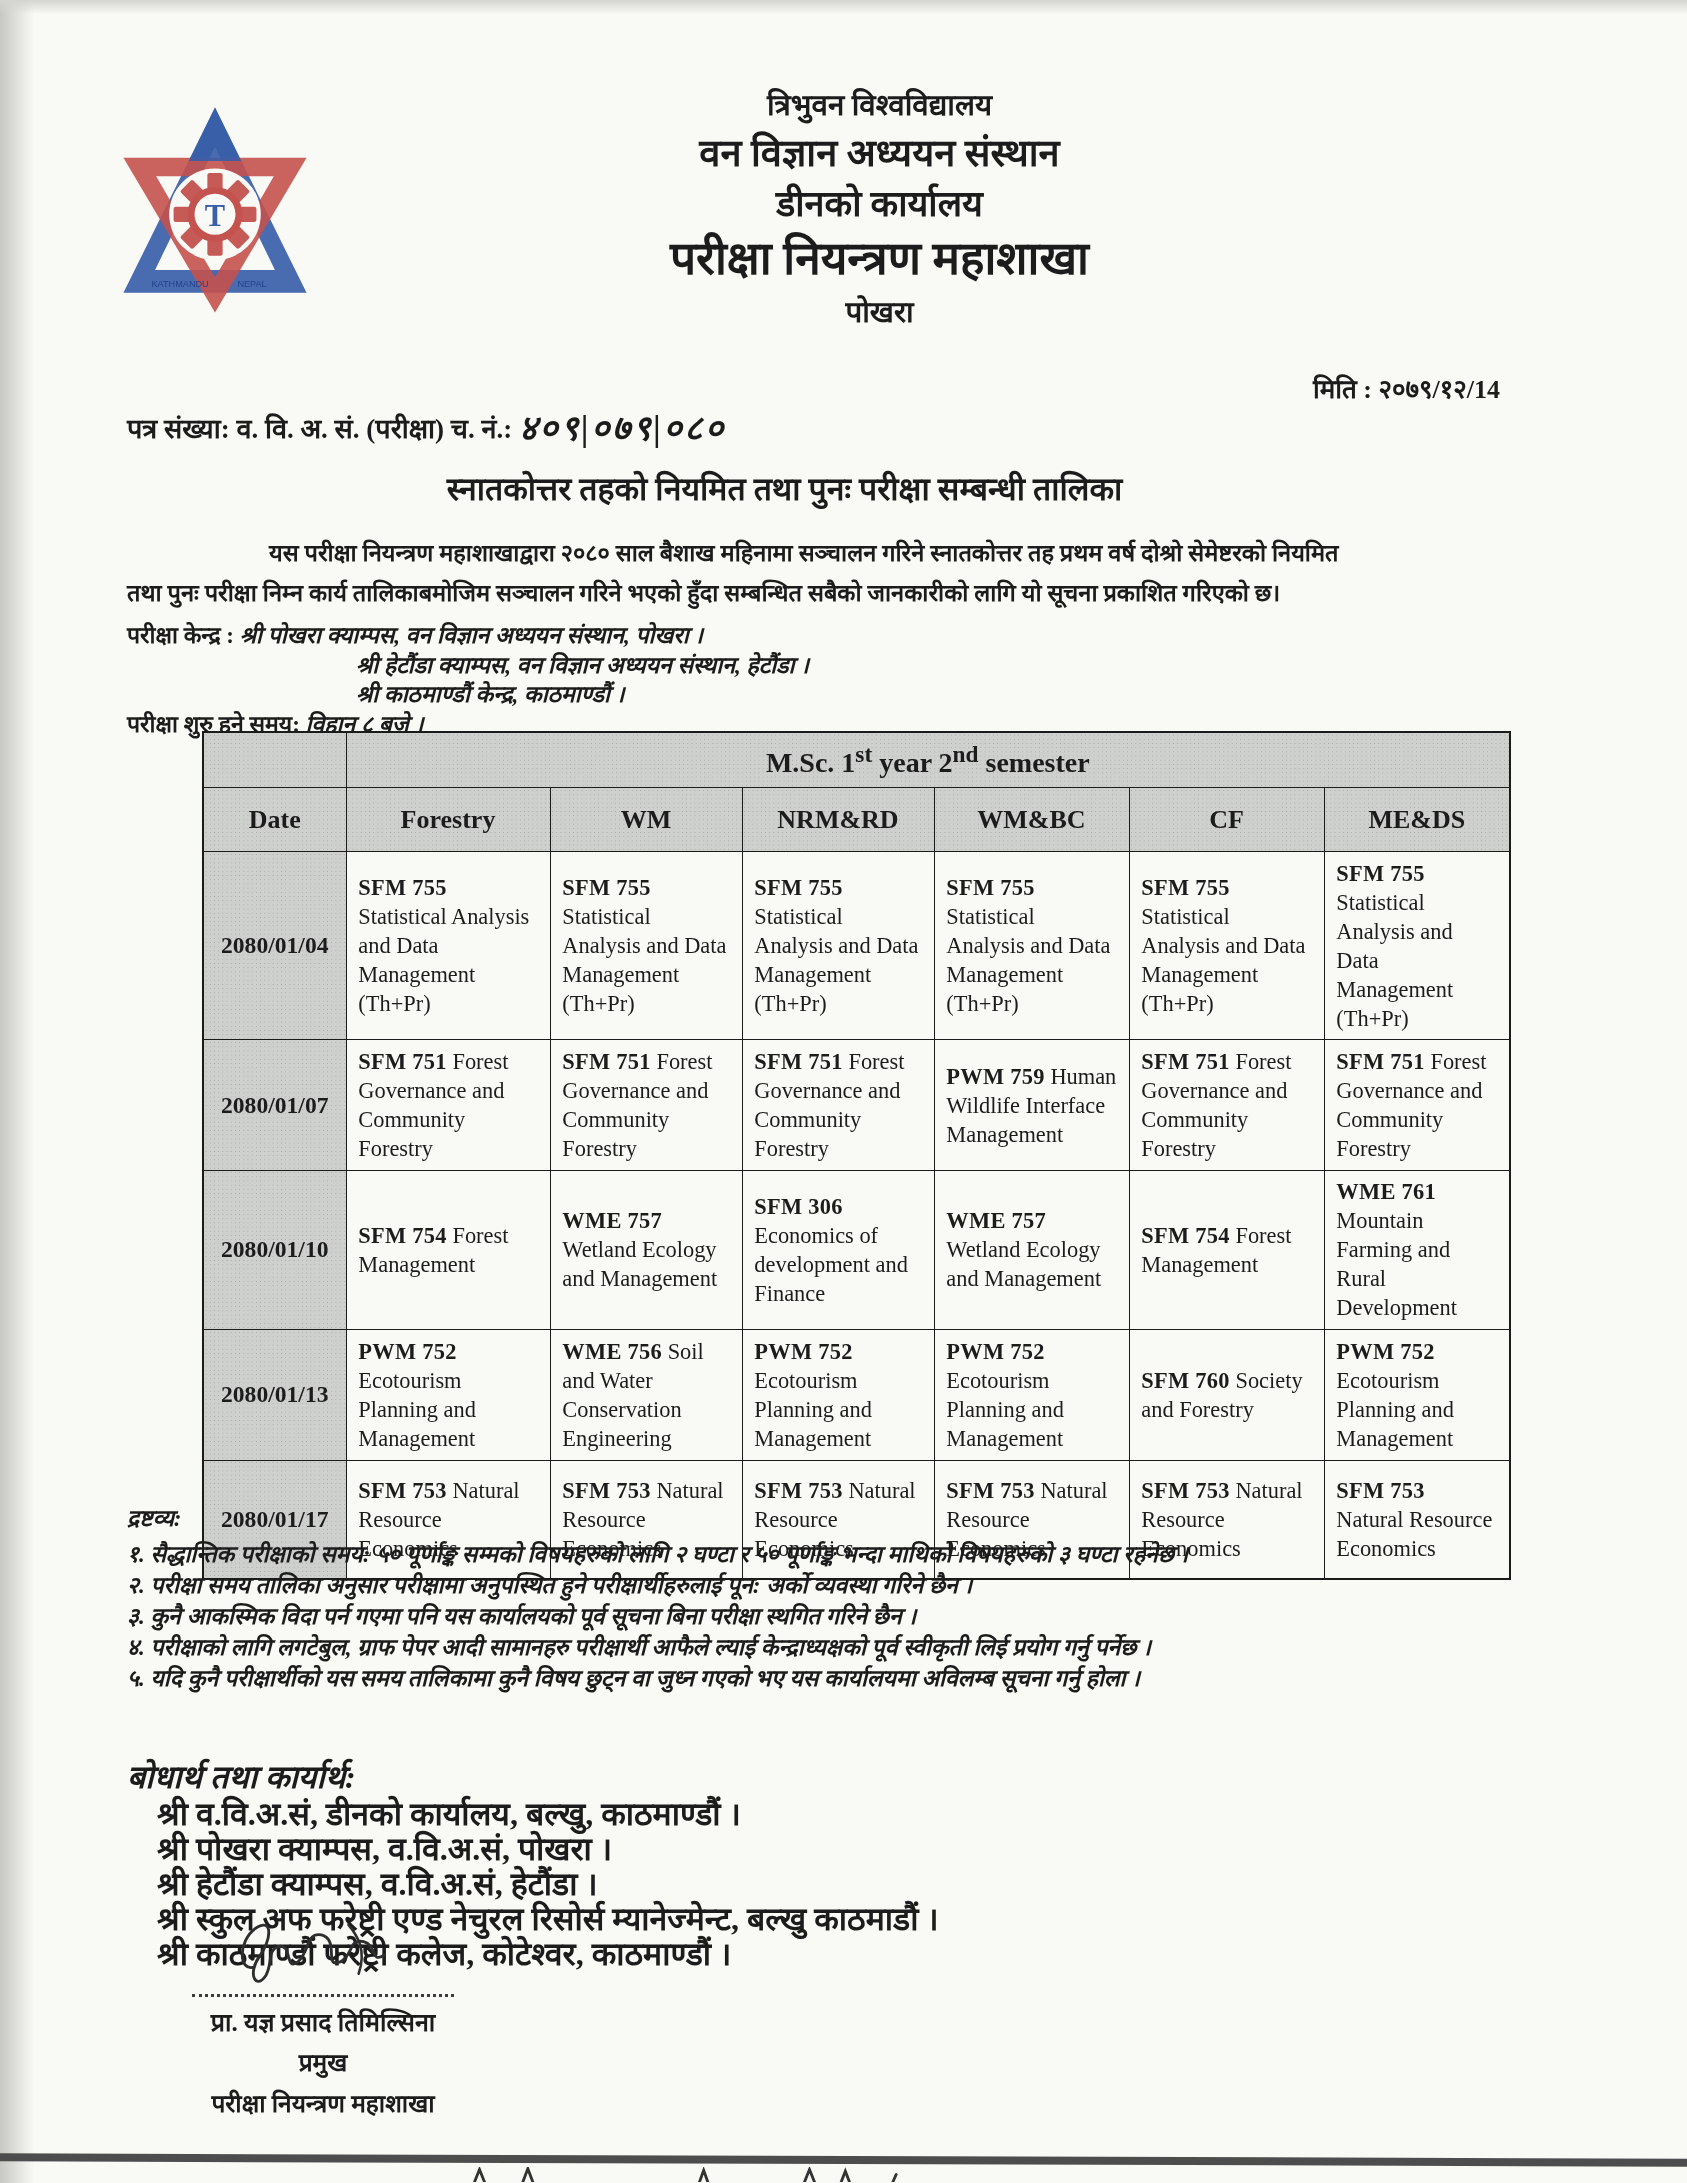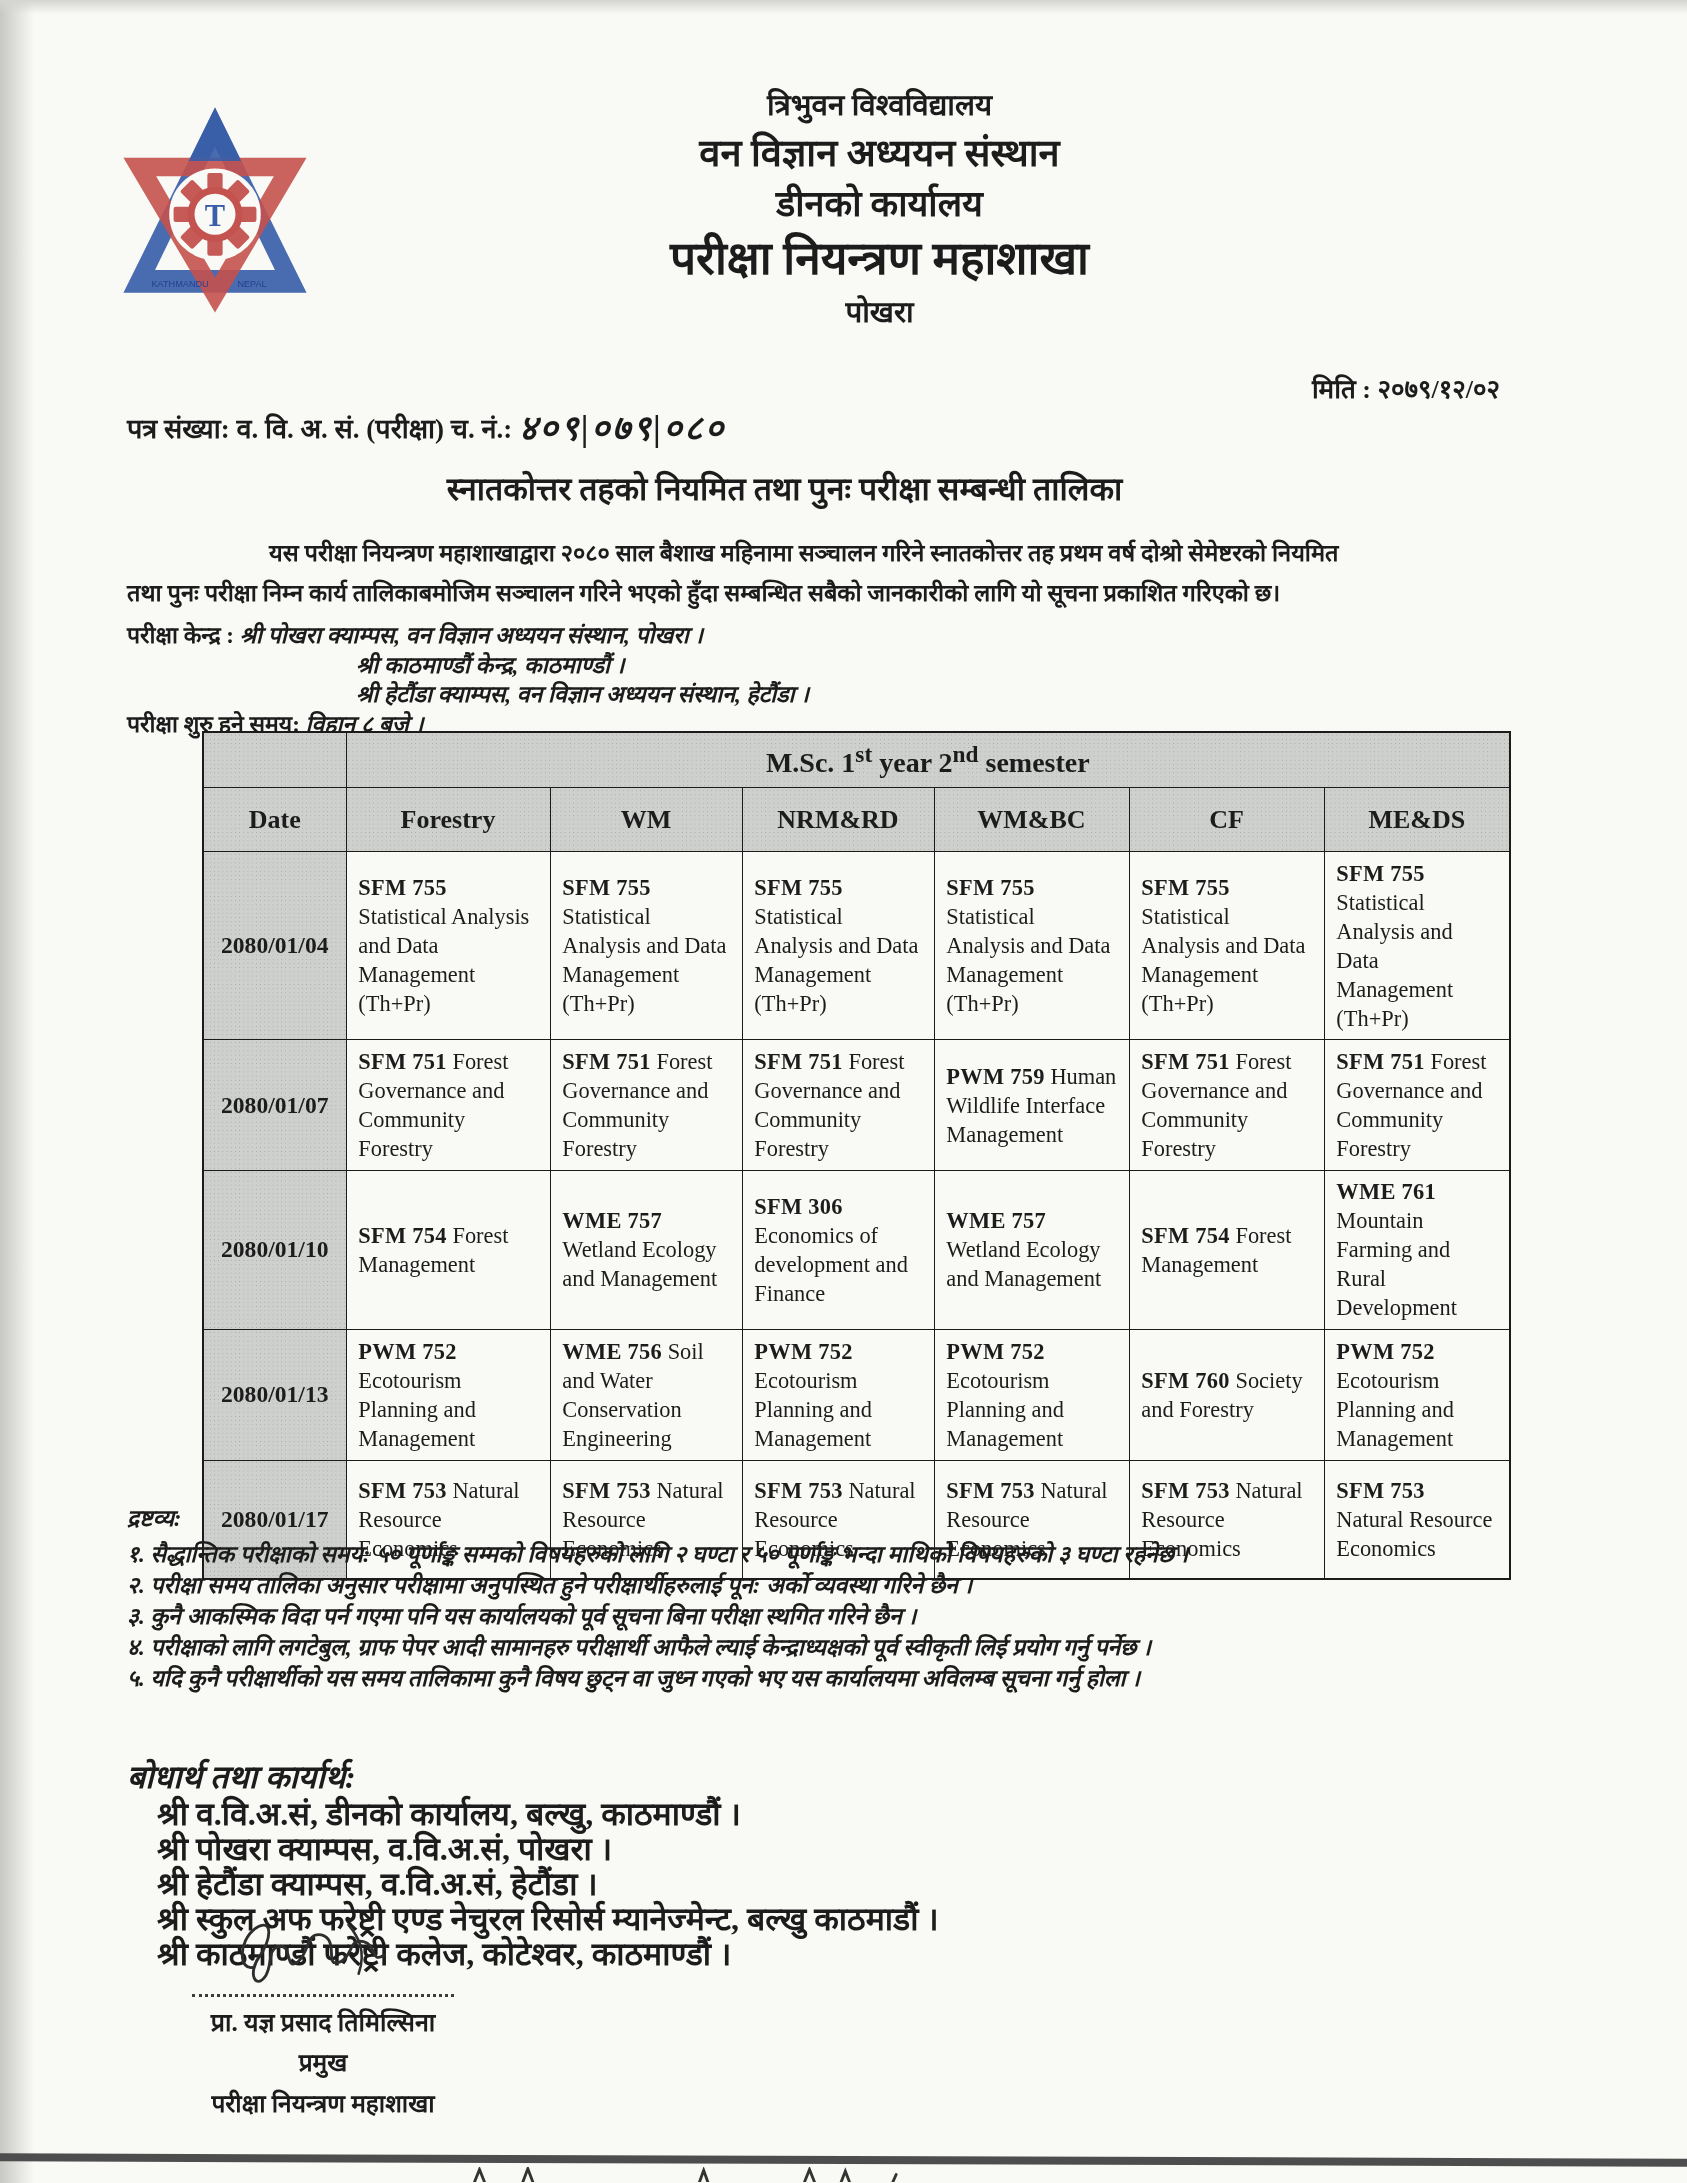--- a/index.html
+++ b/index.html
@@ -112,41 +112,41 @@
   </div>
 
   <div class="head">
     <div class="h1">त्रिभुवन विश्वविद्यालय</div>
     <div class="h2">वन विज्ञान अध्ययन संस्थान</div>
     <div class="h3">डीनको कार्यालय</div>
     <div class="h4">परीक्षा नियन्त्रण महाशाखा</div>
     <div class="h5">पोखरा</div>
   </div>
 
-  <div class="date-line">मिति : २०७९/१२/०२</div>
+  <div class="date-line">मिति : २०७९/१२/14</div>
 
   <div class="ref-line">
     <span>पत्र संख्या: व. वि. अ. सं. (परीक्षा) च. नं.:</span>
     <span class="hand">४०९|०७९|०८०</span>
   </div>
 
   <div class="title">स्नातकोत्तर तहको नियमित तथा पुनः परीक्षा सम्बन्धी तालिका</div>
 
   <div class="para">
     <span class="pl1">यस परीक्षा नियन्त्रण महाशाखाद्वारा २०८० साल बैशाख महिनामा सञ्चालन गरिने स्नातकोत्तर तह प्रथम वर्ष दोश्रो सेमेष्टरको नियमित</span>
     <span class="pl2">तथा पुनः परीक्षा निम्न कार्य तालिकाबमोजिम सञ्चालन गरिने भएको हुँदा सम्बन्धित सबैको जानकारीको लागि यो सूचना प्रकाशित गरिएको छ।</span>
   </div>
 
   <div class="centers">
     <div>
       <span class="b">परीक्षा केन्द्र :</span>
       <span class="itv">श्री पोखरा क्याम्पस, वन विज्ञान अध्ययन संस्थान, पोखरा ।</span>
     </div>
+    <div class="ind itv">श्री हेटौंडा क्याम्पस, वन विज्ञान अध्ययन संस्थान, हेटौंडा ।</div>
     <div class="ind itv">श्री काठमाण्डौं केन्द्र, काठमाण्डौं ।</div>
-    <div class="ind itv">श्री हेटौंडा क्याम्पस, वन विज्ञान अध्ययन संस्थान, हेटौंडा ।</div>
     <div>
       <span class="b">परीक्षा शुरु हुने समय:</span>
       <span class="itv">विहान ८ बजे ।</span>
     </div>
   </div>
 
   <table class="sched">
     <colgroup>
       <col style="width:143px">
         <col style="width:204px">

